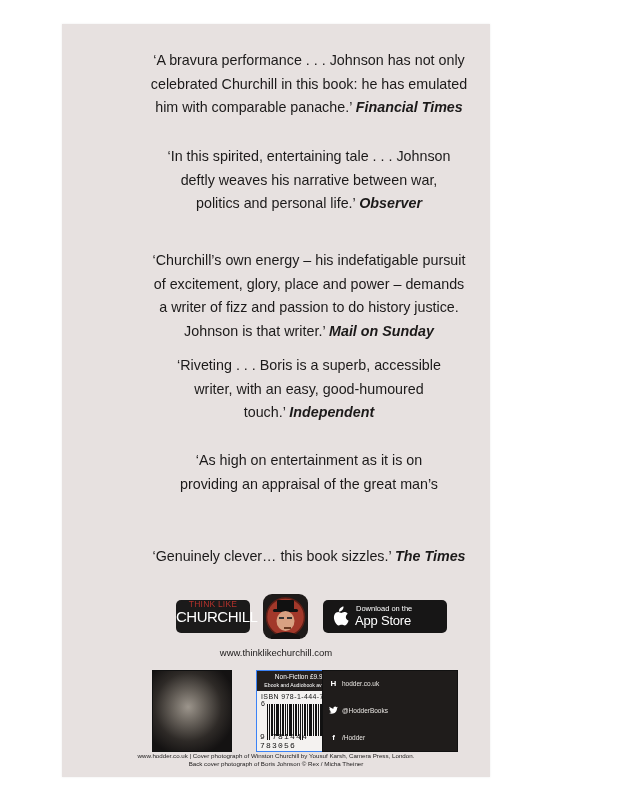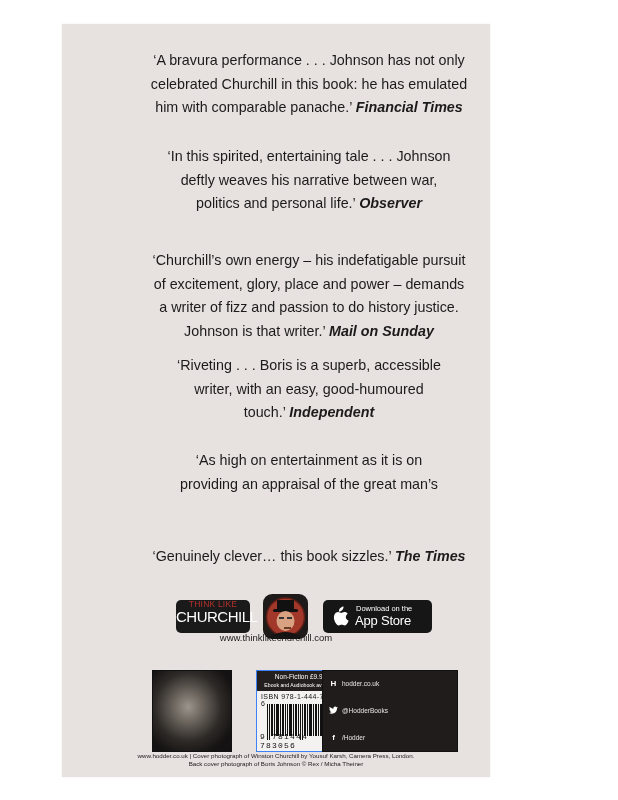--- a/index.html
+++ b/index.html
@@ -24,26 +24,27 @@
   .badge-tlc .t1 { display:block; font-size:8.5px; color:#b5322c; letter-spacing:0.2px; line-height:9px; }
   .badge-tlc .t2 { display:block; font-size:15px; line-height:16px; letter-spacing:-0.5px; }
   .app-icon {
     position:absolute; left:201px; top:570px; width:45px; height:45px;
     background:#1e1a19; border-radius:9px; overflow:hidden;
   }
   .app-store {
     position:absolute; left:261px; top:576px; width:109px; height:33px;
     background:#171616; border-radius:5px; color:#fff;
     font-family:"Liberation Sans", sans-serif;
+    padding-left:15px;
   }
   .app-store .apple { position:absolute; left:8px; top:6px; width:18px; height:21px; }
   .app-store .s1 { position:absolute; left:33px; top:5px; font-size:7.5px; line-height:8px; }
   .app-store .s2 { position:absolute; left:32px; top:13px; font-size:13px; line-height:16px; letter-spacing:-0.2px; }
   .site-url {
-    position:absolute; left:0; top:608px; width:100%; text-align:center;
+    position:absolute; left:0; top:623px; width:100%; text-align:center;
     font-family:"Liberation Sans", sans-serif; font-size:9.5px; color:#1c1a1a;
   }
   .photo {
     position:absolute; left:90px; top:646px; width:78px; height:80px;
     background:radial-gradient(ellipse at 45% 45%, #9c958c 0%, #6a645d 25%, #2e2a27 55%, #141212 80%);
     border:1px solid #111;
   }
   .barcode-box {
     position:absolute; left:170px; top:646px; width:87px; height:80px;
     background:#f4f2f0; border:1px solid #3b82f6;margin-left:24px;

